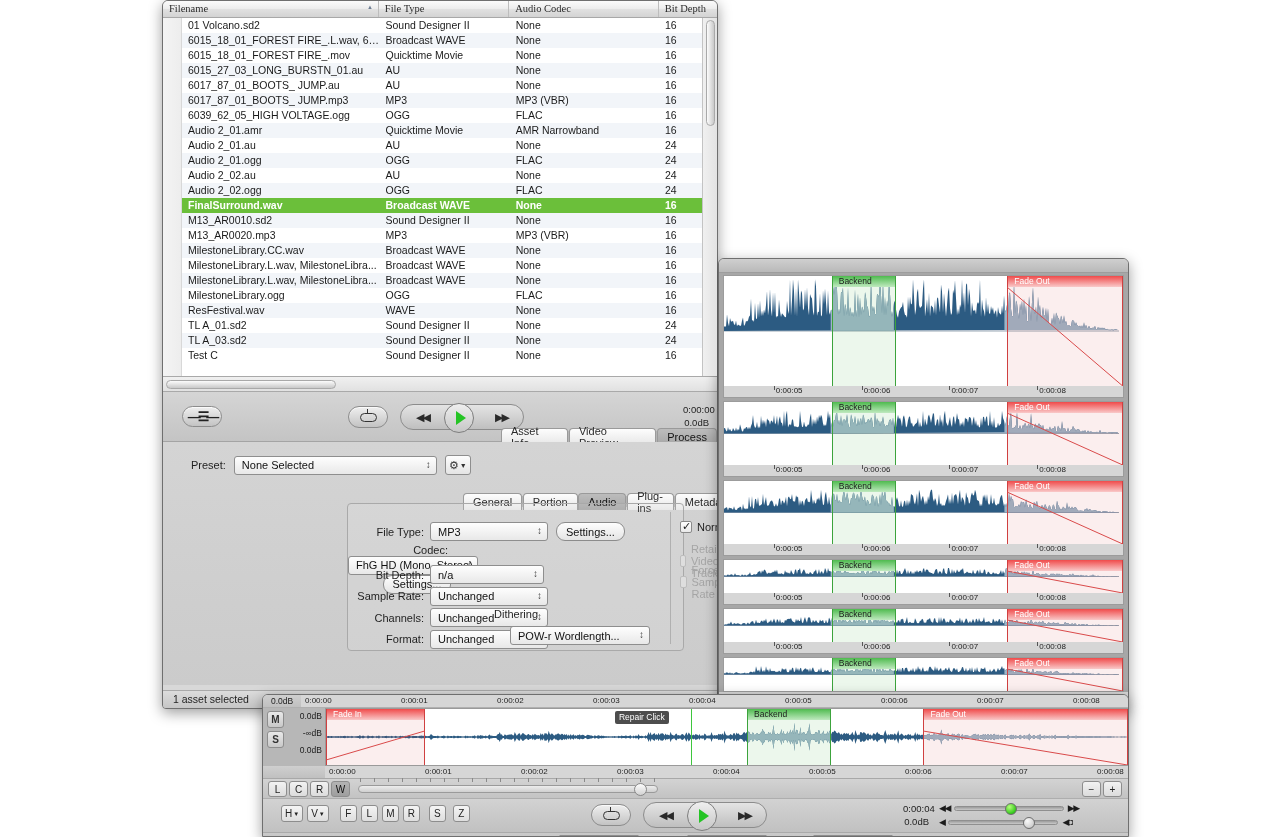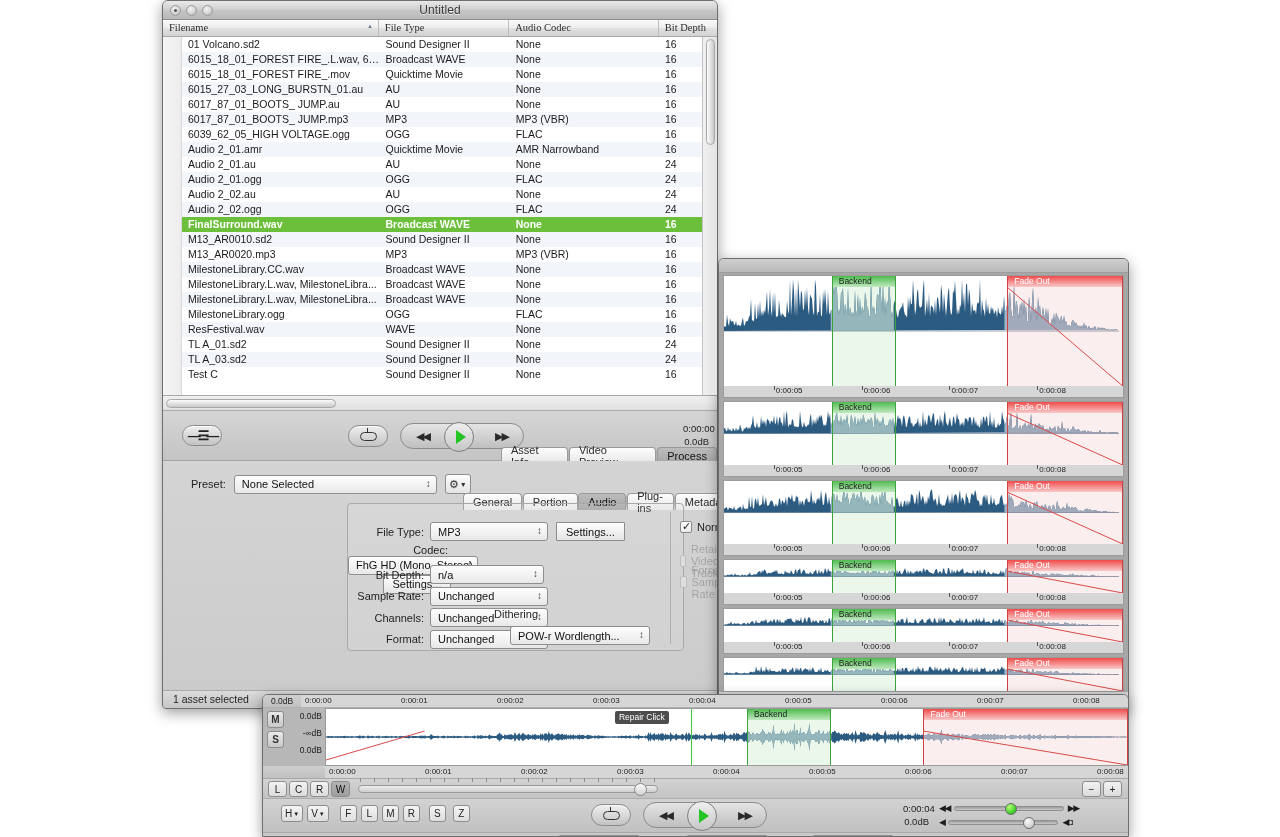--- a/index.html
+++ b/index.html
@@ -206,21 +206,21 @@
   .groupbox {
     position:absolute; left: 184px; top: 502px; width: 337px; height: 148px;
     border: 1px solid #a9a9a9; border-radius: 4px;
     background: rgba(255,255,255,.10);
   }
   .gb-divider { position:absolute; left: 322px; top: 8px; width:1px; height:132px; background:#b0b0b0; }
 
   .field-row { position:absolute; display:flex; align-items:center; }
   .field-lbl { width: 82px; text-align: right; font-size: 11px; color: #1f1f1f; padding-right: 6px; }
   .btn {
-    height: 19px; padding: 0 9px; border-radius: 1px;
+    height: 19px; padding: 0 9px; border-radius: 9px;
     background: linear-gradient(to bottom,#fefefe,#e4e4e4);
     border: 1px solid #8c8c8c;
     font-size: 11px; color: #111;
     display:flex; align-items:center; justify-content:center;
   }
   .chk { display:flex; align-items:center; gap:5px; font-size:11px; color:#1f1f1f; }
   .chk .box {
     width: 12px; height: 12px; border-radius: 2px;
     background: linear-gradient(to bottom,#ffffff,#e9e9e9);
     border: 1px solid #8a8a8a; position: relative;
@@ -317,28 +317,20 @@
     position:absolute; top: 2px; height: 16px; width: 80px;
     background:#fff; border:1px solid #8e8e8e; border-radius:1px;
   }
 </style>
 </head>
 <body>
 
 <div id="root">
 
   <div class="win" id="win-assets">
-    <div class="titlebar">
-      <div class="lights">
-        <span class="light dotted"></span>
-        <span class="light"></span>
-        <span class="light"></span>
-      </div>
-      <span class="title-text">Untitled</span>
-    </div>
 
     <div class="table-head">
       <div class="th col-name sorted">Filename</div>
       <div class="th col-type">File Type</div>
       <div class="th col-codec">Audio Codec</div>
       <div class="th col-depth">Bit Depth</div>
     </div>
 
     <div class="list-wrap">
       <div class="list-gutter"></div>
@@ -822,20 +814,23 @@
             <line x1="0" x2="803" y1="28" y2="28" stroke="#9aa7b4"></line>
             <path d="M0,28.0L0,27.4L1,27.5L2,26.9L3,27.0L4,27.4L5,26.9L6,26.9L7,27.4L8,27.3L9,27.6L10,27.1L11,27.5L12,27.1L13,27.3L14,27.6L15,26.8L16,27.6L17,27.1L18,27.0L19,26.7L20,27.3L21,27.6L22,26.8L23,27.4L24,27.3L25,27.5L26,26.8L27,27.5L28,27.4L29,27.5L30,27.3L31,27.2L32,26.9L33,26.9L34,26.1L35,27.3L36,27.3L37,26.4L38,27.0L39,27.5L40,27.5L41,27.6L42,26.2L43,26.9L44,27.3L45,27.2L46,27.0L47,26.8L48,27.4L49,27.4L50,27.6L51,26.8L52,27.6L53,26.2L54,27.5L55,27.6L56,27.5L57,27.0L58,27.4L59,27.0L60,26.9L61,26.8L62,27.6L63,27.0L64,27.5L65,27.2L66,26.8L67,27.4L68,27.4L69,27.2L70,26.8L71,27.6L72,27.5L73,27.6L74,26.9L75,26.7L76,27.5L77,26.7L78,27.5L79,26.9L80,26.7L81,27.3L82,26.7L83,26.6L84,26.8L85,27.5L86,27.3L87,26.8L88,27.1L89,27.0L90,27.0L91,27.0L92,27.6L93,26.9L94,26.8L95,26.8L96,26.4L97,27.1L98,26.7L99,26.5L100,26.9L101,27.2L102,27.3L103,26.9L104,26.8L105,25.0L106,25.7L107,26.7L108,26.9L109,26.9L110,27.1L111,27.3L112,26.5L113,27.3L114,27.4L115,27.4L116,26.9L117,27.0L118,26.6L119,26.9L120,27.6L121,27.5L122,26.6L123,27.2L124,27.2L125,27.1L126,27.1L127,27.5L128,26.6L129,27.1L130,27.3L131,27.3L132,26.8L133,27.0L134,27.3L135,27.1L136,27.4L137,27.5L138,27.5L139,27.2L140,26.6L141,27.5L142,26.8L143,27.5L144,27.2L145,27.3L146,27.4L147,26.8L148,27.0L149,26.2L150,27.4L151,27.4L152,26.1L153,26.8L154,26.7L155,26.1L156,26.8L157,26.4L158,27.2L159,27.1L160,26.4L161,27.2L162,27.2L163,25.9L164,25.5L165,27.0L166,26.4L167,27.0L168,26.9L169,27.0L170,27.1L171,26.6L172,25.1L173,25.0L174,22.9L175,25.8L176,25.2L177,27.0L178,26.9L179,25.3L180,26.0L181,26.5L182,25.8L183,25.7L184,25.6L185,25.6L186,25.3L187,26.2L188,26.6L189,23.0L190,25.0L191,26.8L192,25.5L193,24.4L194,24.2L195,26.7L196,25.0L197,24.0L198,24.5L199,25.6L200,25.9L201,26.6L202,25.2L203,25.1L204,26.3L205,25.9L206,26.7L207,25.1L208,26.4L209,24.7L210,25.4L211,26.2L212,26.2L213,26.1L214,26.7L215,23.9L216,26.0L217,24.6L218,26.7L219,24.1L220,24.4L221,24.4L222,26.1L223,21.7L224,24.9L225,25.8L226,24.2L227,25.1L228,26.2L229,26.6L230,25.3L231,25.5L232,24.4L233,24.4L234,25.4L235,25.8L236,24.8L237,25.0L238,26.2L239,25.1L240,26.3L241,25.1L242,27.0L243,25.4L244,26.9L245,24.9L246,26.8L247,26.0L248,25.3L249,27.0L250,26.0L251,27.1L252,25.7L253,26.3L254,25.3L255,26.4L256,26.1L257,25.8L258,26.0L259,26.8L260,27.3L261,26.2L262,25.8L263,26.0L264,26.2L265,26.4L266,26.4L267,27.1L268,27.4L269,26.2L270,26.8L271,27.3L272,26.6L273,26.2L274,26.8L275,27.0L276,26.6L277,26.9L278,26.8L279,27.2L280,27.2L281,27.2L282,27.5L283,27.2L284,27.4L285,27.5L286,27.5L287,27.3L288,27.6L289,27.1L290,27.5L291,27.6L292,27.5L293,26.7L294,27.3L295,27.2L296,26.6L297,27.0L298,27.1L299,26.9L300,26.6L301,26.7L302,27.2L303,27.0L304,26.8L305,26.2L306,27.4L307,27.5L308,26.5L309,27.5L310,26.5L311,26.7L312,27.1L313,24.9L314,26.9L315,27.1L316,26.8L317,26.9L318,27.4L319,27.2L320,26.3L321,27.3L322,25.8L323,23.0L324,26.1L325,23.0L326,26.2L327,25.4L328,24.8L329,24.0L330,26.2L331,25.0L332,26.2L333,23.8L334,26.3L335,24.5L336,24.4L337,24.2L338,24.9L339,26.4L340,24.6L341,25.9L342,25.6L343,26.0L344,26.4L345,22.7L346,25.6L347,25.9L348,26.5L349,26.6L350,24.9L351,24.6L352,26.4L353,26.1L354,26.4L355,26.4L356,25.2L357,24.9L358,25.8L359,26.9L360,25.1L361,23.3L362,26.4L363,23.5L364,24.5L365,26.3L366,24.9L367,26.6L368,25.6L369,26.6L370,25.0L371,25.5L372,25.8L373,26.8L374,25.0L375,26.9L376,26.4L377,26.3L378,26.8L379,24.6L380,25.2L381,26.8L382,26.7L383,26.6L384,26.6L385,26.3L386,23.0L387,26.0L388,26.7L389,26.0L390,26.4L391,26.1L392,26.5L393,24.7L394,25.6L395,25.1L396,25.8L397,24.2L398,26.6L399,21.5L400,25.0L401,26.3L402,26.5L403,26.4L404,26.3L405,25.0L406,25.7L407,26.5L408,24.3L409,24.1L410,26.4L411,23.5L412,24.9L413,24.3L414,25.7L415,26.2L416,26.1L417,25.2L418,23.6L419,23.0L420,24.7L421,22.8L422,26.0L423,22.3L424,23.4L425,25.6L426,26.1L427,23.4L428,24.1L429,25.9L430,25.8L431,24.5L432,24.2L433,25.2L434,25.4L435,23.8L436,23.8L437,19.8L438,22.3L439,23.0L440,25.7L441,24.7L442,25.9L443,22.7L444,24.2L445,23.4L446,25.6L447,24.2L448,15.7L449,24.3L450,25.3L451,25.8L452,24.3L453,25.6L454,25.1L455,24.2L456,20.0L457,25.7L458,21.7L459,25.2L460,25.0L461,25.2L462,22.2L463,25.0L464,24.0L465,20.5L466,24.5L467,20.9L468,25.3L469,13.7L470,25.0L471,20.7L472,21.2L473,25.3L474,25.7L475,18.1L476,25.6L477,24.1L478,23.2L479,23.4L480,25.6L481,25.5L482,22.4L483,22.2L484,14.3L485,23.9L486,25.5L487,25.7L488,24.9L489,25.8L490,23.3L491,23.0L492,25.3L493,21.2L494,21.4L495,25.7L496,24.8L497,24.8L498,21.4L499,25.4L500,24.8L501,25.7L502,22.3L503,25.4L504,21.5L505,24.0L506,25.1L507,22.7L508,23.2L509,21.6L510,21.9L511,23.7L512,24.5L513,23.2L514,23.7L515,25.7L516,24.4L517,25.9L518,24.7L519,23.8L520,25.3L521,24.1L522,25.0L523,23.9L524,26.3L525,25.8L526,25.0L527,22.8L528,25.6L529,26.4L530,20.9L531,24.0L532,26.4L533,25.4L534,26.3L535,23.0L536,23.1L537,24.5L538,23.2L539,23.4L540,24.1L541,26.1L542,24.7L543,24.2L544,26.2L545,25.3L546,26.6L547,26.4L548,24.3L549,24.5L550,25.7L551,24.2L552,22.8L553,24.8L554,24.7L555,25.9L556,25.9L557,25.9L558,26.8L559,23.7L560,21.1L561,24.6L562,26.7L563,25.1L564,26.6L565,25.1L566,25.6L567,25.1L568,26.2L569,24.6L570,24.7L571,26.4L572,24.4L573,21.2L574,26.6L575,25.8L576,24.6L577,25.1L578,26.2L579,26.9L580,25.8L581,26.6L582,25.9L583,24.7L584,26.2L585,25.1L586,26.8L587,26.6L588,26.7L589,25.9L590,23.1L591,26.7L592,24.3L593,26.1L594,25.3L595,26.6L596,26.0L597,25.6L598,26.6L599,26.0L600,26.6L601,26.3L602,25.6L603,25.2L604,24.6L605,26.5L606,25.7L607,26.7L608,25.0L609,23.9L610,25.8L611,25.8L612,25.8L613,26.3L614,24.8L615,26.3L616,20.4L617,24.4L618,25.3L619,26.8L620,26.2L621,26.1L622,25.0L623,24.2L624,26.2L625,26.0L626,26.8L627,24.6L628,25.9L629,24.9L630,26.5L631,26.7L632,25.3L633,24.7L634,24.9L635,26.9L636,26.9L637,24.9L638,26.8L639,26.9L640,26.0L641,26.4L642,26.5L643,26.8L644,27.0L645,26.9L646,26.9L647,26.3L648,25.4L649,25.4L650,24.8L651,25.8L652,26.5L653,25.1L654,27.0L655,26.6L656,25.9L657,26.5L658,25.1L659,26.4L660,25.1L661,26.3L662,25.8L663,25.0L664,26.5L665,25.8L666,25.2L667,27.1L668,25.5L669,24.7L670,26.0L671,25.8L672,26.4L673,25.4L674,27.1L675,26.5L676,26.1L677,26.1L678,27.0L679,26.8L680,25.4L681,27.2L682,27.0L683,27.0L684,26.9L685,26.4L686,25.8L687,26.9L688,25.7L689,27.2L690,26.6L691,26.8L692,26.9L693,27.2L694,26.7L695,25.8L696,26.8L697,26.9L698,27.2L699,26.0L700,26.7L701,27.0L702,26.3L703,27.2L704,24.5L705,25.9L706,26.9L707,27.2L708,26.4L709,26.0L710,27.1L711,27.3L712,26.7L713,26.6L714,26.8L715,25.0L716,27.2L717,26.9L718,27.4L719,26.5L720,26.9L721,26.8L722,27.4L723,27.2L724,26.7L725,27.1L726,27.1L727,26.5L728,27.4L729,27.5L730,25.8L731,27.0L732,27.5L733,27.5L734,27.4L735,27.1L736,27.4L737,27.0L738,27.5L739,27.2L740,27.6L741,27.6L742,27.4L743,25.8L744,27.5L745,26.9L746,26.9L747,27.2L748,27.6L749,27.2L750,27.2L751,26.6L752,27.6L753,27.2L754,27.6L755,27.5L756,27.6L757,27.4L758,27.1L759,27.6L760,27.7L761,27.6L762,27.6L763,27.6L764,27.3L765,27.5L766,27.4L767,27.4L768,27.7L769,27.7L770,27.6L771,27.4L772,27.6L773,27.7L774,27.5L775,27.5L776,27.7L777,27.8L778,27.8L779,27.7L780,27.8L781,27.7L782,27.7L783,27.6L784,27.7L785,27.5L786,27.6L787,27.9L788,27.7L789,27.7L790,27.9L791,27.9L792,27.8L793,27.9L794,27.9L795,27.9L796,27.8L797,27.7L798,27.9L799,27.7L800,27.8L801,27.9L802,27.9L803,27.9L803,28.1L802,28.1L801,28.1L800,28.2L799,28.3L798,28.1L797,28.3L796,28.2L795,28.1L794,28.1L793,28.1L792,28.2L791,28.1L790,28.1L789,28.3L788,28.3L787,28.1L786,28.4L785,28.5L784,28.3L783,28.4L782,28.3L781,28.3L780,28.2L779,28.3L778,28.2L777,28.2L776,28.3L775,28.5L774,28.5L773,28.3L772,28.4L771,28.6L770,28.4L769,28.3L768,28.3L767,28.6L766,28.6L765,28.5L764,28.7L763,28.4L762,28.4L761,28.4L760,28.3L759,28.4L758,28.9L757,28.6L756,28.4L755,28.5L754,28.4L753,28.8L752,28.4L751,29.4L750,28.8L749,28.8L748,28.4L747,28.8L746,29.1L745,29.1L744,28.5L743,30.2L742,28.6L741,28.4L740,28.4L739,28.8L738,28.5L737,29.0L736,28.6L735,28.9L734,28.6L733,28.5L732,28.5L731,29.0L730,30.2L729,28.5L728,28.6L727,29.5L726,28.9L725,28.9L724,29.3L723,28.8L722,28.6L721,29.2L720,29.1L719,29.5L718,28.6L717,29.1L716,28.8L715,31.0L714,29.2L713,29.4L712,29.3L711,28.7L710,28.9L709,30.0L708,29.6L707,28.8L706,29.1L705,30.1L704,31.5L703,28.8L702,29.7L701,29.0L700,29.3L699,30.0L698,28.8L697,29.1L696,29.2L695,30.2L694,29.3L693,28.8L692,29.1L691,29.2L690,29.4L689,28.8L688,30.3L687,29.1L686,30.2L685,29.6L684,29.1L683,29.0L682,29.0L681,28.8L680,30.6L679,29.2L678,29.0L677,29.9L676,29.9L675,29.5L674,28.9L673,30.6L672,29.6L671,30.2L670,30.0L669,31.3L668,30.5L667,28.9L666,30.8L665,30.2L664,29.5L663,31.0L662,30.2L661,29.7L660,30.9L659,29.6L658,30.9L657,29.5L656,30.1L655,29.4L654,29.0L653,30.9L652,29.5L651,30.2L650,31.2L649,30.6L648,30.6L647,29.7L646,29.1L645,29.1L644,29.0L643,29.2L642,29.5L641,29.6L640,30.0L639,29.1L638,29.2L637,31.1L636,29.1L635,29.1L634,31.1L633,31.3L632,30.7L631,29.3L630,29.5L629,31.1L628,30.1L627,31.4L626,29.2L625,30.0L624,29.8L623,31.8L622,31.0L621,29.9L620,29.8L619,29.2L618,30.7L617,31.6L616,35.6L615,29.7L614,31.2L613,29.7L612,30.2L611,30.2L610,30.2L609,32.1L608,31.0L607,29.3L606,30.3L605,29.5L604,31.4L603,30.8L602,30.4L601,29.7L600,29.4L599,30.0L598,29.4L597,30.4L596,30.0L595,29.4L594,30.7L593,29.9L592,31.7L591,29.3L590,32.9L589,30.1L588,29.3L587,29.4L586,29.2L585,30.9L584,29.8L583,31.3L582,30.1L581,29.4L580,30.2L579,29.1L578,29.8L577,30.9L576,31.4L575,30.2L574,29.4L573,34.8L572,31.6L571,29.6L570,31.3L569,31.4L568,29.8L567,30.9L566,30.4L565,30.9L564,29.4L563,30.9L562,29.3L561,31.4L560,34.9L559,32.3L558,29.2L557,30.1L556,30.1L555,30.1L554,31.3L553,31.2L552,33.2L551,31.8L550,30.3L549,31.5L548,31.7L547,29.6L546,29.4L545,30.7L544,29.8L543,31.8L542,31.3L541,29.9L540,31.9L539,32.6L538,32.8L537,31.5L536,32.9L535,33.0L534,29.7L533,30.6L532,29.6L531,32.0L530,35.1L529,29.6L528,30.4L527,33.2L526,31.0L525,30.2L524,29.7L523,32.1L522,31.0L521,31.9L520,30.7L519,32.2L518,31.3L517,30.1L516,31.6L515,30.3L514,32.3L513,32.8L512,31.5L511,32.3L510,34.1L509,34.4L508,32.8L507,33.3L506,30.9L505,32.0L504,34.5L503,30.6L502,33.7L501,30.3L500,31.2L499,30.6L498,34.6L497,31.2L496,31.2L495,30.3L494,34.6L493,34.8L492,30.7L491,33.0L490,32.7L489,30.2L488,31.1L487,30.3L486,30.5L485,32.1L484,41.7L483,33.8L482,33.6L481,30.5L480,30.4L479,32.6L478,32.8L477,31.9L476,30.4L475,37.9L474,30.3L473,30.7L472,34.8L471,35.3L470,31.0L469,42.3L468,30.7L467,35.1L466,31.5L465,35.5L464,32.0L463,31.0L462,33.8L461,30.8L460,31.0L459,30.8L458,34.3L457,30.3L456,36.0L455,31.8L454,30.9L453,30.4L452,31.7L451,30.2L450,30.7L449,31.7L448,40.3L447,31.8L446,30.4L445,32.6L444,31.8L443,33.3L442,30.1L441,31.3L440,30.3L439,33.0L438,33.7L437,36.2L436,32.2L435,32.2L434,30.6L433,30.8L432,31.8L431,31.5L430,30.2L429,30.1L428,31.9L427,32.6L426,29.9L425,30.4L424,32.6L423,33.7L422,30.0L421,33.2L420,31.3L419,33.0L418,32.4L417,30.8L416,29.9L415,29.8L414,30.3L413,31.7L412,31.1L411,32.5L410,29.6L409,31.9L408,31.7L407,29.5L406,30.3L405,31.0L404,29.7L403,29.6L402,29.5L401,29.7L400,31.0L399,34.5L398,29.4L397,31.8L396,30.2L395,30.9L394,30.4L393,31.3L392,29.5L391,29.9L390,29.6L389,30.0L388,29.3L387,30.0L386,33.0L385,29.7L384,29.4L383,29.4L382,29.3L381,29.2L380,30.8L379,31.4L378,29.2L377,29.7L376,29.6L375,29.1L374,31.0L373,29.2L372,30.2L371,30.5L370,31.0L369,29.4L368,30.4L367,29.4L366,31.1L365,29.7L364,31.5L363,32.5L362,29.6L361,32.7L360,30.9L359,29.1L358,30.2L357,31.1L356,30.8L355,29.6L354,29.6L353,29.9L352,29.6L351,31.4L350,31.1L349,29.4L348,29.5L347,30.1L346,30.4L345,33.3L344,29.6L343,30.0L342,30.4L341,30.1L340,31.4L339,29.6L338,31.1L337,31.8L336,31.6L335,31.5L334,29.7L333,32.2L332,29.8L331,31.0L330,29.8L329,32.0L328,31.2L327,30.6L326,29.8L325,33.0L324,29.9L323,33.0L322,30.2L321,28.7L320,29.7L319,28.8L318,28.6L317,29.1L316,29.2L315,28.9L314,29.1L313,31.1L312,28.9L311,29.3L310,29.5L309,28.5L308,29.5L307,28.5L306,28.6L305,29.8L304,29.2L303,29.0L302,28.8L301,29.3L300,29.4L299,29.1L298,28.9L297,29.0L296,29.4L295,28.8L294,28.7L293,29.3L292,28.5L291,28.4L290,28.5L289,28.9L288,28.4L287,28.7L286,28.5L285,28.5L284,28.6L283,28.8L282,28.5L281,28.8L280,28.8L279,28.8L278,29.2L277,29.1L276,29.4L275,29.0L274,29.2L273,29.8L272,29.4L271,28.7L270,29.2L269,29.8L268,28.6L267,28.9L266,29.6L265,29.6L264,29.8L263,30.0L262,30.2L261,29.8L260,28.7L259,29.2L258,30.0L257,30.2L256,29.9L255,29.6L254,30.7L253,29.7L252,30.3L251,28.9L250,30.0L249,29.0L248,30.7L247,30.0L246,29.2L245,31.1L244,29.1L243,30.6L242,29.0L241,30.9L240,29.7L239,30.9L238,29.8L237,31.0L236,31.2L235,30.2L234,30.6L233,31.6L232,31.6L231,30.5L230,30.7L229,29.4L228,29.8L227,30.9L226,31.8L225,30.2L224,31.1L223,34.3L222,29.9L221,31.6L220,31.6L219,31.9L218,29.3L217,31.4L216,30.0L215,32.1L214,29.3L213,29.9L212,29.8L211,29.8L210,30.6L209,31.3L208,29.6L207,30.9L206,29.3L205,30.1L204,29.7L203,30.9L202,30.8L201,29.4L200,30.1L199,30.4L198,31.5L197,32.0L196,31.0L195,29.3L194,31.8L193,31.6L192,30.5L191,29.2L190,31.0L189,33.0L188,29.4L187,29.8L186,30.7L185,30.4L184,30.4L183,30.3L182,30.2L181,29.5L180,30.0L179,30.7L178,29.1L177,29.0L176,30.8L175,30.2L174,33.1L173,31.0L172,30.9L171,29.4L170,28.9L169,29.0L168,29.1L167,29.0L166,29.6L165,29.0L164,30.5L163,30.1L162,28.8L161,28.8L160,29.6L159,28.9L158,28.8L157,29.6L156,29.2L155,29.9L154,29.3L153,29.2L152,29.9L151,28.6L150,28.6L149,29.8L148,29.0L147,29.2L146,28.6L145,28.7L144,28.8L143,28.5L142,29.2L141,28.5L140,29.4L139,28.8L138,28.5L137,28.5L136,28.6L135,28.9L134,28.7L133,29.0L132,29.2L131,28.7L130,28.7L129,28.9L128,29.4L127,28.5L126,28.9L125,28.9L124,28.8L123,28.8L122,29.4L121,28.5L120,28.4L119,29.1L118,29.4L117,29.0L116,29.1L115,28.6L114,28.6L113,28.7L112,29.5L111,28.7L110,28.9L109,29.1L108,29.1L107,29.3L106,30.3L105,31.0L104,29.2L103,29.1L102,28.7L101,28.8L100,29.1L99,29.5L98,29.3L97,28.9L96,29.6L95,29.2L94,29.2L93,29.1L92,28.4L91,29.0L90,29.0L89,29.0L88,28.9L87,29.2L86,28.7L85,28.5L84,29.2L83,29.4L82,29.3L81,28.7L80,29.3L79,29.1L78,28.5L77,29.3L76,28.5L75,29.3L74,29.1L73,28.4L72,28.5L71,28.4L70,29.2L69,28.8L68,28.6L67,28.6L66,29.2L65,28.8L64,28.5L63,29.0L62,28.4L61,29.2L60,29.1L59,29.0L58,28.6L57,29.0L56,28.5L55,28.4L54,28.5L53,29.8L52,28.4L51,29.2L50,28.4L49,28.6L48,28.6L47,29.2L46,29.0L45,28.8L44,28.7L43,29.1L42,29.8L41,28.4L40,28.5L39,28.5L38,29.0L37,29.6L36,28.7L35,28.7L34,29.9L33,29.1L32,29.1L31,28.8L30,28.7L29,28.5L28,28.6L27,28.5L26,29.2L25,28.5L24,28.7L23,28.6L22,29.2L21,28.4L20,28.7L19,29.3L18,29.0L17,28.9L16,28.4L15,29.2L14,28.4L13,28.7L12,28.9L11,28.5L10,28.9L9,28.4L8,28.7L7,28.6L6,29.1L5,29.1L4,28.6L3,29.0L2,29.1L1,28.5L0,28.6Z" fill="#2c5b82"></path>
             <defs>
               <clipPath id="eclip">
                 <rect x="421.6" y="0" width="84.3" height="56"></rect>
                 <rect x="598.2" y="0" width="204.8" height="56"></rect>
               </clipPath>
             </defs>
             <path d="M0,28.0L0,27.4L1,27.5L2,26.9L3,27.0L4,27.4L5,26.9L6,26.9L7,27.4L8,27.3L9,27.6L10,27.1L11,27.5L12,27.1L13,27.3L14,27.6L15,26.8L16,27.6L17,27.1L18,27.0L19,26.7L20,27.3L21,27.6L22,26.8L23,27.4L24,27.3L25,27.5L26,26.8L27,27.5L28,27.4L29,27.5L30,27.3L31,27.2L32,26.9L33,26.9L34,26.1L35,27.3L36,27.3L37,26.4L38,27.0L39,27.5L40,27.5L41,27.6L42,26.2L43,26.9L44,27.3L45,27.2L46,27.0L47,26.8L48,27.4L49,27.4L50,27.6L51,26.8L52,27.6L53,26.2L54,27.5L55,27.6L56,27.5L57,27.0L58,27.4L59,27.0L60,26.9L61,26.8L62,27.6L63,27.0L64,27.5L65,27.2L66,26.8L67,27.4L68,27.4L69,27.2L70,26.8L71,27.6L72,27.5L73,27.6L74,26.9L75,26.7L76,27.5L77,26.7L78,27.5L79,26.9L80,26.7L81,27.3L82,26.7L83,26.6L84,26.8L85,27.5L86,27.3L87,26.8L88,27.1L89,27.0L90,27.0L91,27.0L92,27.6L93,26.9L94,26.8L95,26.8L96,26.4L97,27.1L98,26.7L99,26.5L100,26.9L101,27.2L102,27.3L103,26.9L104,26.8L105,25.0L106,25.7L107,26.7L108,26.9L109,26.9L110,27.1L111,27.3L112,26.5L113,27.3L114,27.4L115,27.4L116,26.9L117,27.0L118,26.6L119,26.9L120,27.6L121,27.5L122,26.6L123,27.2L124,27.2L125,27.1L126,27.1L127,27.5L128,26.6L129,27.1L130,27.3L131,27.3L132,26.8L133,27.0L134,27.3L135,27.1L136,27.4L137,27.5L138,27.5L139,27.2L140,26.6L141,27.5L142,26.8L143,27.5L144,27.2L145,27.3L146,27.4L147,26.8L148,27.0L149,26.2L150,27.4L151,27.4L152,26.1L153,26.8L154,26.7L155,26.1L156,26.8L157,26.4L158,27.2L159,27.1L160,26.4L161,27.2L162,27.2L163,25.9L164,25.5L165,27.0L166,26.4L167,27.0L168,26.9L169,27.0L170,27.1L171,26.6L172,25.1L173,25.0L174,22.9L175,25.8L176,25.2L177,27.0L178,26.9L179,25.3L180,26.0L181,26.5L182,25.8L183,25.7L184,25.6L185,25.6L186,25.3L187,26.2L188,26.6L189,23.0L190,25.0L191,26.8L192,25.5L193,24.4L194,24.2L195,26.7L196,25.0L197,24.0L198,24.5L199,25.6L200,25.9L201,26.6L202,25.2L203,25.1L204,26.3L205,25.9L206,26.7L207,25.1L208,26.4L209,24.7L210,25.4L211,26.2L212,26.2L213,26.1L214,26.7L215,23.9L216,26.0L217,24.6L218,26.7L219,24.1L220,24.4L221,24.4L222,26.1L223,21.7L224,24.9L225,25.8L226,24.2L227,25.1L228,26.2L229,26.6L230,25.3L231,25.5L232,24.4L233,24.4L234,25.4L235,25.8L236,24.8L237,25.0L238,26.2L239,25.1L240,26.3L241,25.1L242,27.0L243,25.4L244,26.9L245,24.9L246,26.8L247,26.0L248,25.3L249,27.0L250,26.0L251,27.1L252,25.7L253,26.3L254,25.3L255,26.4L256,26.1L257,25.8L258,26.0L259,26.8L260,27.3L261,26.2L262,25.8L263,26.0L264,26.2L265,26.4L266,26.4L267,27.1L268,27.4L269,26.2L270,26.8L271,27.3L272,26.6L273,26.2L274,26.8L275,27.0L276,26.6L277,26.9L278,26.8L279,27.2L280,27.2L281,27.2L282,27.5L283,27.2L284,27.4L285,27.5L286,27.5L287,27.3L288,27.6L289,27.1L290,27.5L291,27.6L292,27.5L293,26.7L294,27.3L295,27.2L296,26.6L297,27.0L298,27.1L299,26.9L300,26.6L301,26.7L302,27.2L303,27.0L304,26.8L305,26.2L306,27.4L307,27.5L308,26.5L309,27.5L310,26.5L311,26.7L312,27.1L313,24.9L314,26.9L315,27.1L316,26.8L317,26.9L318,27.4L319,27.2L320,26.3L321,27.3L322,25.8L323,23.0L324,26.1L325,23.0L326,26.2L327,25.4L328,24.8L329,24.0L330,26.2L331,25.0L332,26.2L333,23.8L334,26.3L335,24.5L336,24.4L337,24.2L338,24.9L339,26.4L340,24.6L341,25.9L342,25.6L343,26.0L344,26.4L345,22.7L346,25.6L347,25.9L348,26.5L349,26.6L350,24.9L351,24.6L352,26.4L353,26.1L354,26.4L355,26.4L356,25.2L357,24.9L358,25.8L359,26.9L360,25.1L361,23.3L362,26.4L363,23.5L364,24.5L365,26.3L366,24.9L367,26.6L368,25.6L369,26.6L370,25.0L371,25.5L372,25.8L373,26.8L374,25.0L375,26.9L376,26.4L377,26.3L378,26.8L379,24.6L380,25.2L381,26.8L382,26.7L383,26.6L384,26.6L385,26.3L386,23.0L387,26.0L388,26.7L389,26.0L390,26.4L391,26.1L392,26.5L393,24.7L394,25.6L395,25.1L396,25.8L397,24.2L398,26.6L399,21.5L400,25.0L401,26.3L402,26.5L403,26.4L404,26.3L405,25.0L406,25.7L407,26.5L408,24.3L409,24.1L410,26.4L411,23.5L412,24.9L413,24.3L414,25.7L415,26.2L416,26.1L417,25.2L418,23.6L419,23.0L420,24.7L421,22.8L422,26.0L423,22.3L424,23.4L425,25.6L426,26.1L427,23.4L428,24.1L429,25.9L430,25.8L431,24.5L432,24.2L433,25.2L434,25.4L435,23.8L436,23.8L437,19.8L438,22.3L439,23.0L440,25.7L441,24.7L442,25.9L443,22.7L444,24.2L445,23.4L446,25.6L447,24.2L448,15.7L449,24.3L450,25.3L451,25.8L452,24.3L453,25.6L454,25.1L455,24.2L456,20.0L457,25.7L458,21.7L459,25.2L460,25.0L461,25.2L462,22.2L463,25.0L464,24.0L465,20.5L466,24.5L467,20.9L468,25.3L469,13.7L470,25.0L471,20.7L472,21.2L473,25.3L474,25.7L475,18.1L476,25.6L477,24.1L478,23.2L479,23.4L480,25.6L481,25.5L482,22.4L483,22.2L484,14.3L485,23.9L486,25.5L487,25.7L488,24.9L489,25.8L490,23.3L491,23.0L492,25.3L493,21.2L494,21.4L495,25.7L496,24.8L497,24.8L498,21.4L499,25.4L500,24.8L501,25.7L502,22.3L503,25.4L504,21.5L505,24.0L506,25.1L507,22.7L508,23.2L509,21.6L510,21.9L511,23.7L512,24.5L513,23.2L514,23.7L515,25.7L516,24.4L517,25.9L518,24.7L519,23.8L520,25.3L521,24.1L522,25.0L523,23.9L524,26.3L525,25.8L526,25.0L527,22.8L528,25.6L529,26.4L530,20.9L531,24.0L532,26.4L533,25.4L534,26.3L535,23.0L536,23.1L537,24.5L538,23.2L539,23.4L540,24.1L541,26.1L542,24.7L543,24.2L544,26.2L545,25.3L546,26.6L547,26.4L548,24.3L549,24.5L550,25.7L551,24.2L552,22.8L553,24.8L554,24.7L555,25.9L556,25.9L557,25.9L558,26.8L559,23.7L560,21.1L561,24.6L562,26.7L563,25.1L564,26.6L565,25.1L566,25.6L567,25.1L568,26.2L569,24.6L570,24.7L571,26.4L572,24.4L573,21.2L574,26.6L575,25.8L576,24.6L577,25.1L578,26.2L579,26.9L580,25.8L581,26.6L582,25.9L583,24.7L584,26.2L585,25.1L586,26.8L587,26.6L588,26.7L589,25.9L590,23.1L591,26.7L592,24.3L593,26.1L594,25.3L595,26.6L596,26.0L597,25.6L598,26.6L599,26.0L600,26.6L601,26.3L602,25.6L603,25.2L604,24.6L605,26.5L606,25.7L607,26.7L608,25.0L609,23.9L610,25.8L611,25.8L612,25.8L613,26.3L614,24.8L615,26.3L616,20.4L617,24.4L618,25.3L619,26.8L620,26.2L621,26.1L622,25.0L623,24.2L624,26.2L625,26.0L626,26.8L627,24.6L628,25.9L629,24.9L630,26.5L631,26.7L632,25.3L633,24.7L634,24.9L635,26.9L636,26.9L637,24.9L638,26.8L639,26.9L640,26.0L641,26.4L642,26.5L643,26.8L644,27.0L645,26.9L646,26.9L647,26.3L648,25.4L649,25.4L650,24.8L651,25.8L652,26.5L653,25.1L654,27.0L655,26.6L656,25.9L657,26.5L658,25.1L659,26.4L660,25.1L661,26.3L662,25.8L663,25.0L664,26.5L665,25.8L666,25.2L667,27.1L668,25.5L669,24.7L670,26.0L671,25.8L672,26.4L673,25.4L674,27.1L675,26.5L676,26.1L677,26.1L678,27.0L679,26.8L680,25.4L681,27.2L682,27.0L683,27.0L684,26.9L685,26.4L686,25.8L687,26.9L688,25.7L689,27.2L690,26.6L691,26.8L692,26.9L693,27.2L694,26.7L695,25.8L696,26.8L697,26.9L698,27.2L699,26.0L700,26.7L701,27.0L702,26.3L703,27.2L704,24.5L705,25.9L706,26.9L707,27.2L708,26.4L709,26.0L710,27.1L711,27.3L712,26.7L713,26.6L714,26.8L715,25.0L716,27.2L717,26.9L718,27.4L719,26.5L720,26.9L721,26.8L722,27.4L723,27.2L724,26.7L725,27.1L726,27.1L727,26.5L728,27.4L729,27.5L730,25.8L731,27.0L732,27.5L733,27.5L734,27.4L735,27.1L736,27.4L737,27.0L738,27.5L739,27.2L740,27.6L741,27.6L742,27.4L743,25.8L744,27.5L745,26.9L746,26.9L747,27.2L748,27.6L749,27.2L750,27.2L751,26.6L752,27.6L753,27.2L754,27.6L755,27.5L756,27.6L757,27.4L758,27.1L759,27.6L760,27.7L761,27.6L762,27.6L763,27.6L764,27.3L765,27.5L766,27.4L767,27.4L768,27.7L769,27.7L770,27.6L771,27.4L772,27.6L773,27.7L774,27.5L775,27.5L776,27.7L777,27.8L778,27.8L779,27.7L780,27.8L781,27.7L782,27.7L783,27.6L784,27.7L785,27.5L786,27.6L787,27.9L788,27.7L789,27.7L790,27.9L791,27.9L792,27.8L793,27.9L794,27.9L795,27.9L796,27.8L797,27.7L798,27.9L799,27.7L800,27.8L801,27.9L802,27.9L803,27.9L803,28.1L802,28.1L801,28.1L800,28.2L799,28.3L798,28.1L797,28.3L796,28.2L795,28.1L794,28.1L793,28.1L792,28.2L791,28.1L790,28.1L789,28.3L788,28.3L787,28.1L786,28.4L785,28.5L784,28.3L783,28.4L782,28.3L781,28.3L780,28.2L779,28.3L778,28.2L777,28.2L776,28.3L775,28.5L774,28.5L773,28.3L772,28.4L771,28.6L770,28.4L769,28.3L768,28.3L767,28.6L766,28.6L765,28.5L764,28.7L763,28.4L762,28.4L761,28.4L760,28.3L759,28.4L758,28.9L757,28.6L756,28.4L755,28.5L754,28.4L753,28.8L752,28.4L751,29.4L750,28.8L749,28.8L748,28.4L747,28.8L746,29.1L745,29.1L744,28.5L743,30.2L742,28.6L741,28.4L740,28.4L739,28.8L738,28.5L737,29.0L736,28.6L735,28.9L734,28.6L733,28.5L732,28.5L731,29.0L730,30.2L729,28.5L728,28.6L727,29.5L726,28.9L725,28.9L724,29.3L723,28.8L722,28.6L721,29.2L720,29.1L719,29.5L718,28.6L717,29.1L716,28.8L715,31.0L714,29.2L713,29.4L712,29.3L711,28.7L710,28.9L709,30.0L708,29.6L707,28.8L706,29.1L705,30.1L704,31.5L703,28.8L702,29.7L701,29.0L700,29.3L699,30.0L698,28.8L697,29.1L696,29.2L695,30.2L694,29.3L693,28.8L692,29.1L691,29.2L690,29.4L689,28.8L688,30.3L687,29.1L686,30.2L685,29.6L684,29.1L683,29.0L682,29.0L681,28.8L680,30.6L679,29.2L678,29.0L677,29.9L676,29.9L675,29.5L674,28.9L673,30.6L672,29.6L671,30.2L670,30.0L669,31.3L668,30.5L667,28.9L666,30.8L665,30.2L664,29.5L663,31.0L662,30.2L661,29.7L660,30.9L659,29.6L658,30.9L657,29.5L656,30.1L655,29.4L654,29.0L653,30.9L652,29.5L651,30.2L650,31.2L649,30.6L648,30.6L647,29.7L646,29.1L645,29.1L644,29.0L643,29.2L642,29.5L641,29.6L640,30.0L639,29.1L638,29.2L637,31.1L636,29.1L635,29.1L634,31.1L633,31.3L632,30.7L631,29.3L630,29.5L629,31.1L628,30.1L627,31.4L626,29.2L625,30.0L624,29.8L623,31.8L622,31.0L621,29.9L620,29.8L619,29.2L618,30.7L617,31.6L616,35.6L615,29.7L614,31.2L613,29.7L612,30.2L611,30.2L610,30.2L609,32.1L608,31.0L607,29.3L606,30.3L605,29.5L604,31.4L603,30.8L602,30.4L601,29.7L600,29.4L599,30.0L598,29.4L597,30.4L596,30.0L595,29.4L594,30.7L593,29.9L592,31.7L591,29.3L590,32.9L589,30.1L588,29.3L587,29.4L586,29.2L585,30.9L584,29.8L583,31.3L582,30.1L581,29.4L580,30.2L579,29.1L578,29.8L577,30.9L576,31.4L575,30.2L574,29.4L573,34.8L572,31.6L571,29.6L570,31.3L569,31.4L568,29.8L567,30.9L566,30.4L565,30.9L564,29.4L563,30.9L562,29.3L561,31.4L560,34.9L559,32.3L558,29.2L557,30.1L556,30.1L555,30.1L554,31.3L553,31.2L552,33.2L551,31.8L550,30.3L549,31.5L548,31.7L547,29.6L546,29.4L545,30.7L544,29.8L543,31.8L542,31.3L541,29.9L540,31.9L539,32.6L538,32.8L537,31.5L536,32.9L535,33.0L534,29.7L533,30.6L532,29.6L531,32.0L530,35.1L529,29.6L528,30.4L527,33.2L526,31.0L525,30.2L524,29.7L523,32.1L522,31.0L521,31.9L520,30.7L519,32.2L518,31.3L517,30.1L516,31.6L515,30.3L514,32.3L513,32.8L512,31.5L511,32.3L510,34.1L509,34.4L508,32.8L507,33.3L506,30.9L505,32.0L504,34.5L503,30.6L502,33.7L501,30.3L500,31.2L499,30.6L498,34.6L497,31.2L496,31.2L495,30.3L494,34.6L493,34.8L492,30.7L491,33.0L490,32.7L489,30.2L488,31.1L487,30.3L486,30.5L485,32.1L484,41.7L483,33.8L482,33.6L481,30.5L480,30.4L479,32.6L478,32.8L477,31.9L476,30.4L475,37.9L474,30.3L473,30.7L472,34.8L471,35.3L470,31.0L469,42.3L468,30.7L467,35.1L466,31.5L465,35.5L464,32.0L463,31.0L462,33.8L461,30.8L460,31.0L459,30.8L458,34.3L457,30.3L456,36.0L455,31.8L454,30.9L453,30.4L452,31.7L451,30.2L450,30.7L449,31.7L448,40.3L447,31.8L446,30.4L445,32.6L444,31.8L443,33.3L442,30.1L441,31.3L440,30.3L439,33.0L438,33.7L437,36.2L436,32.2L435,32.2L434,30.6L433,30.8L432,31.8L431,31.5L430,30.2L429,30.1L428,31.9L427,32.6L426,29.9L425,30.4L424,32.6L423,33.7L422,30.0L421,33.2L420,31.3L419,33.0L418,32.4L417,30.8L416,29.9L415,29.8L414,30.3L413,31.7L412,31.1L411,32.5L410,29.6L409,31.9L408,31.7L407,29.5L406,30.3L405,31.0L404,29.7L403,29.6L402,29.5L401,29.7L400,31.0L399,34.5L398,29.4L397,31.8L396,30.2L395,30.9L394,30.4L393,31.3L392,29.5L391,29.9L390,29.6L389,30.0L388,29.3L387,30.0L386,33.0L385,29.7L384,29.4L383,29.4L382,29.3L381,29.2L380,30.8L379,31.4L378,29.2L377,29.7L376,29.6L375,29.1L374,31.0L373,29.2L372,30.2L371,30.5L370,31.0L369,29.4L368,30.4L367,29.4L366,31.1L365,29.7L364,31.5L363,32.5L362,29.6L361,32.7L360,30.9L359,29.1L358,30.2L357,31.1L356,30.8L355,29.6L354,29.6L353,29.9L352,29.6L351,31.4L350,31.1L349,29.4L348,29.5L347,30.1L346,30.4L345,33.3L344,29.6L343,30.0L342,30.4L341,30.1L340,31.4L339,29.6L338,31.1L337,31.8L336,31.6L335,31.5L334,29.7L333,32.2L332,29.8L331,31.0L330,29.8L329,32.0L328,31.2L327,30.6L326,29.8L325,33.0L324,29.9L323,33.0L322,30.2L321,28.7L320,29.7L319,28.8L318,28.6L317,29.1L316,29.2L315,28.9L314,29.1L313,31.1L312,28.9L311,29.3L310,29.5L309,28.5L308,29.5L307,28.5L306,28.6L305,29.8L304,29.2L303,29.0L302,28.8L301,29.3L300,29.4L299,29.1L298,28.9L297,29.0L296,29.4L295,28.8L294,28.7L293,29.3L292,28.5L291,28.4L290,28.5L289,28.9L288,28.4L287,28.7L286,28.5L285,28.5L284,28.6L283,28.8L282,28.5L281,28.8L280,28.8L279,28.8L278,29.2L277,29.1L276,29.4L275,29.0L274,29.2L273,29.8L272,29.4L271,28.7L270,29.2L269,29.8L268,28.6L267,28.9L266,29.6L265,29.6L264,29.8L263,30.0L262,30.2L261,29.8L260,28.7L259,29.2L258,30.0L257,30.2L256,29.9L255,29.6L254,30.7L253,29.7L252,30.3L251,28.9L250,30.0L249,29.0L248,30.7L247,30.0L246,29.2L245,31.1L244,29.1L243,30.6L242,29.0L241,30.9L240,29.7L239,30.9L238,29.8L237,31.0L236,31.2L235,30.2L234,30.6L233,31.6L232,31.6L231,30.5L230,30.7L229,29.4L228,29.8L227,30.9L226,31.8L225,30.2L224,31.1L223,34.3L222,29.9L221,31.6L220,31.6L219,31.9L218,29.3L217,31.4L216,30.0L215,32.1L214,29.3L213,29.9L212,29.8L211,29.8L210,30.6L209,31.3L208,29.6L207,30.9L206,29.3L205,30.1L204,29.7L203,30.9L202,30.8L201,29.4L200,30.1L199,30.4L198,31.5L197,32.0L196,31.0L195,29.3L194,31.8L193,31.6L192,30.5L191,29.2L190,31.0L189,33.0L188,29.4L187,29.8L186,30.7L185,30.4L184,30.4L183,30.3L182,30.2L181,29.5L180,30.0L179,30.7L178,29.1L177,29.0L176,30.8L175,30.2L174,33.1L173,31.0L172,30.9L171,29.4L170,28.9L169,29.0L168,29.1L167,29.0L166,29.6L165,29.0L164,30.5L163,30.1L162,28.8L161,28.8L160,29.6L159,28.9L158,28.8L157,29.6L156,29.2L155,29.9L154,29.3L153,29.2L152,29.9L151,28.6L150,28.6L149,29.8L148,29.0L147,29.2L146,28.6L145,28.7L144,28.8L143,28.5L142,29.2L141,28.5L140,29.4L139,28.8L138,28.5L137,28.5L136,28.6L135,28.9L134,28.7L133,29.0L132,29.2L131,28.7L130,28.7L129,28.9L128,29.4L127,28.5L126,28.9L125,28.9L124,28.8L123,28.8L122,29.4L121,28.5L120,28.4L119,29.1L118,29.4L117,29.0L116,29.1L115,28.6L114,28.6L113,28.7L112,29.5L111,28.7L110,28.9L109,29.1L108,29.1L107,29.3L106,30.3L105,31.0L104,29.2L103,29.1L102,28.7L101,28.8L100,29.1L99,29.5L98,29.3L97,28.9L96,29.6L95,29.2L94,29.2L93,29.1L92,28.4L91,29.0L90,29.0L89,29.0L88,28.9L87,29.2L86,28.7L85,28.5L84,29.2L83,29.4L82,29.3L81,28.7L80,29.3L79,29.1L78,28.5L77,29.3L76,28.5L75,29.3L74,29.1L73,28.4L72,28.5L71,28.4L70,29.2L69,28.8L68,28.6L67,28.6L66,29.2L65,28.8L64,28.5L63,29.0L62,28.4L61,29.2L60,29.1L59,29.0L58,28.6L57,29.0L56,28.5L55,28.4L54,28.5L53,29.8L52,28.4L51,29.2L50,28.4L49,28.6L48,28.6L47,29.2L46,29.0L45,28.8L44,28.7L43,29.1L42,29.8L41,28.4L40,28.5L39,28.5L38,29.0L37,29.6L36,28.7L35,28.7L34,29.9L33,29.1L32,29.1L31,28.8L30,28.7L29,28.5L28,28.6L27,28.5L26,29.2L25,28.5L24,28.7L23,28.6L22,29.2L21,28.4L20,28.7L19,29.3L18,29.0L17,28.9L16,28.4L15,29.2L14,28.4L13,28.7L12,28.9L11,28.5L10,28.9L9,28.4L8,28.7L7,28.6L6,29.1L5,29.1L4,28.6L3,29.0L2,29.1L1,28.5L0,28.6Z" fill="#9db5c6" clip-path="url(#eclip)"></path>
           </svg>
+          <div class="region red" style="left: 0%; width: 12.3%;">
+            <div class="region-label">Fade In</div>
+          </div>
           <svg viewBox="0 0 100 56" preserveAspectRatio="none" style="position: absolute; top: 0px; height: 56px; left: 0%; width: 12.3%;">
             <line x1="0" y1="51" x2="100" y2="22" stroke="#d94a4a" stroke-width="1" vector-effect="non-scaling-stroke"></line>
           </svg>
           <div class="region green" style="left: 52.5%; width: 10.5%;">
             <div class="region-label">Backend</div>
           </div>
           <div class="region red" style="left: 74.5%; width: 25.5%;">
             <div class="region-label">Fade Out</div>
           </div>
           <svg viewBox="0 0 100 56" preserveAspectRatio="none" style="position: absolute; top: 0px; height: 56px; left: 74.5%; width: 25.5%;">

